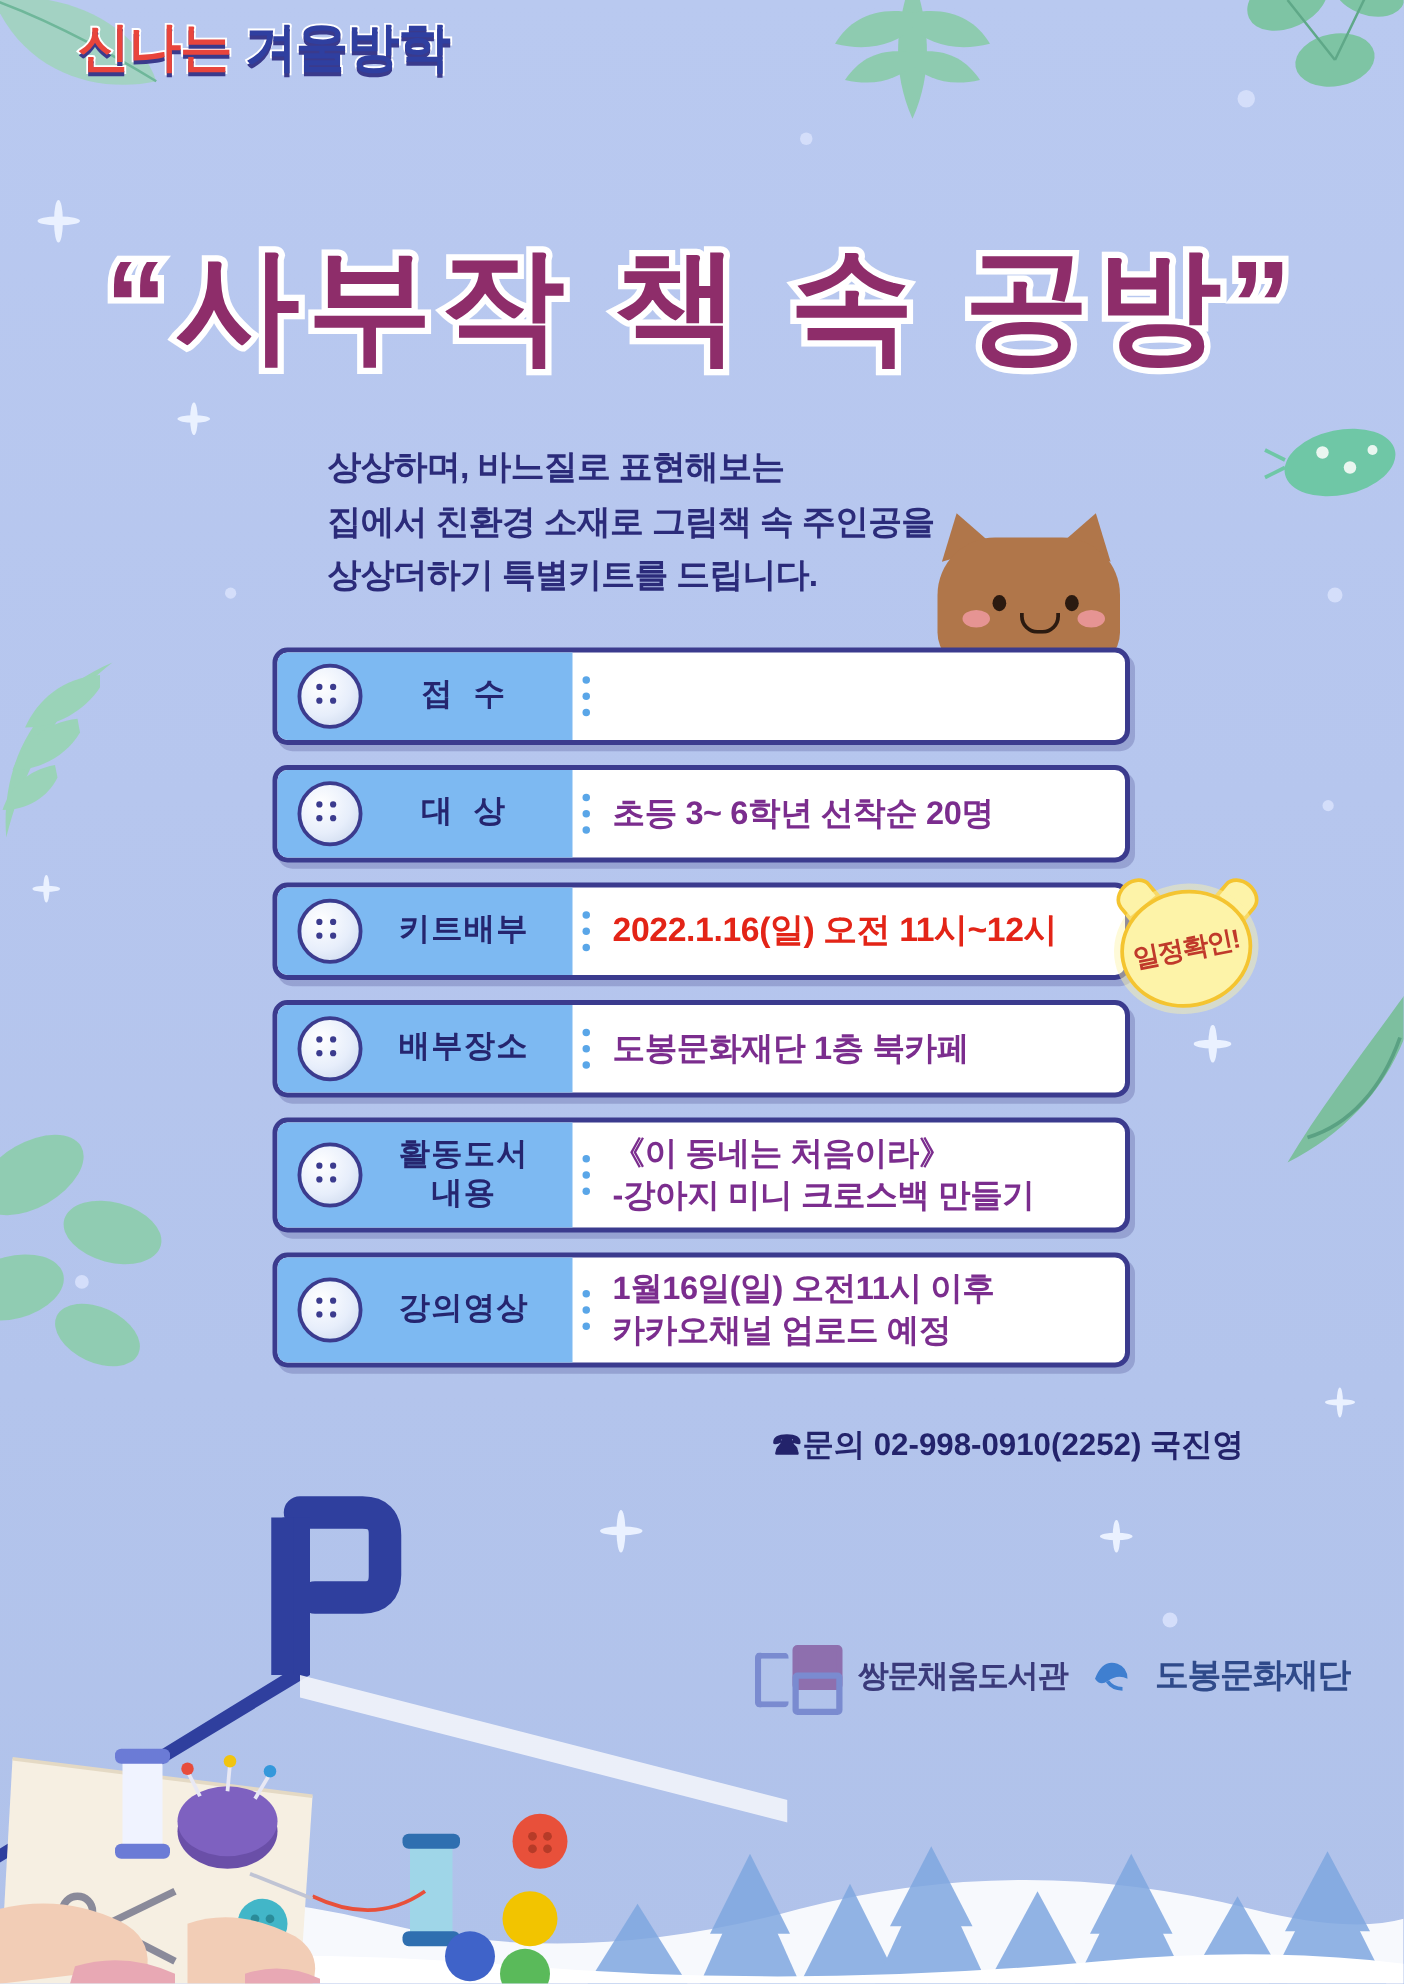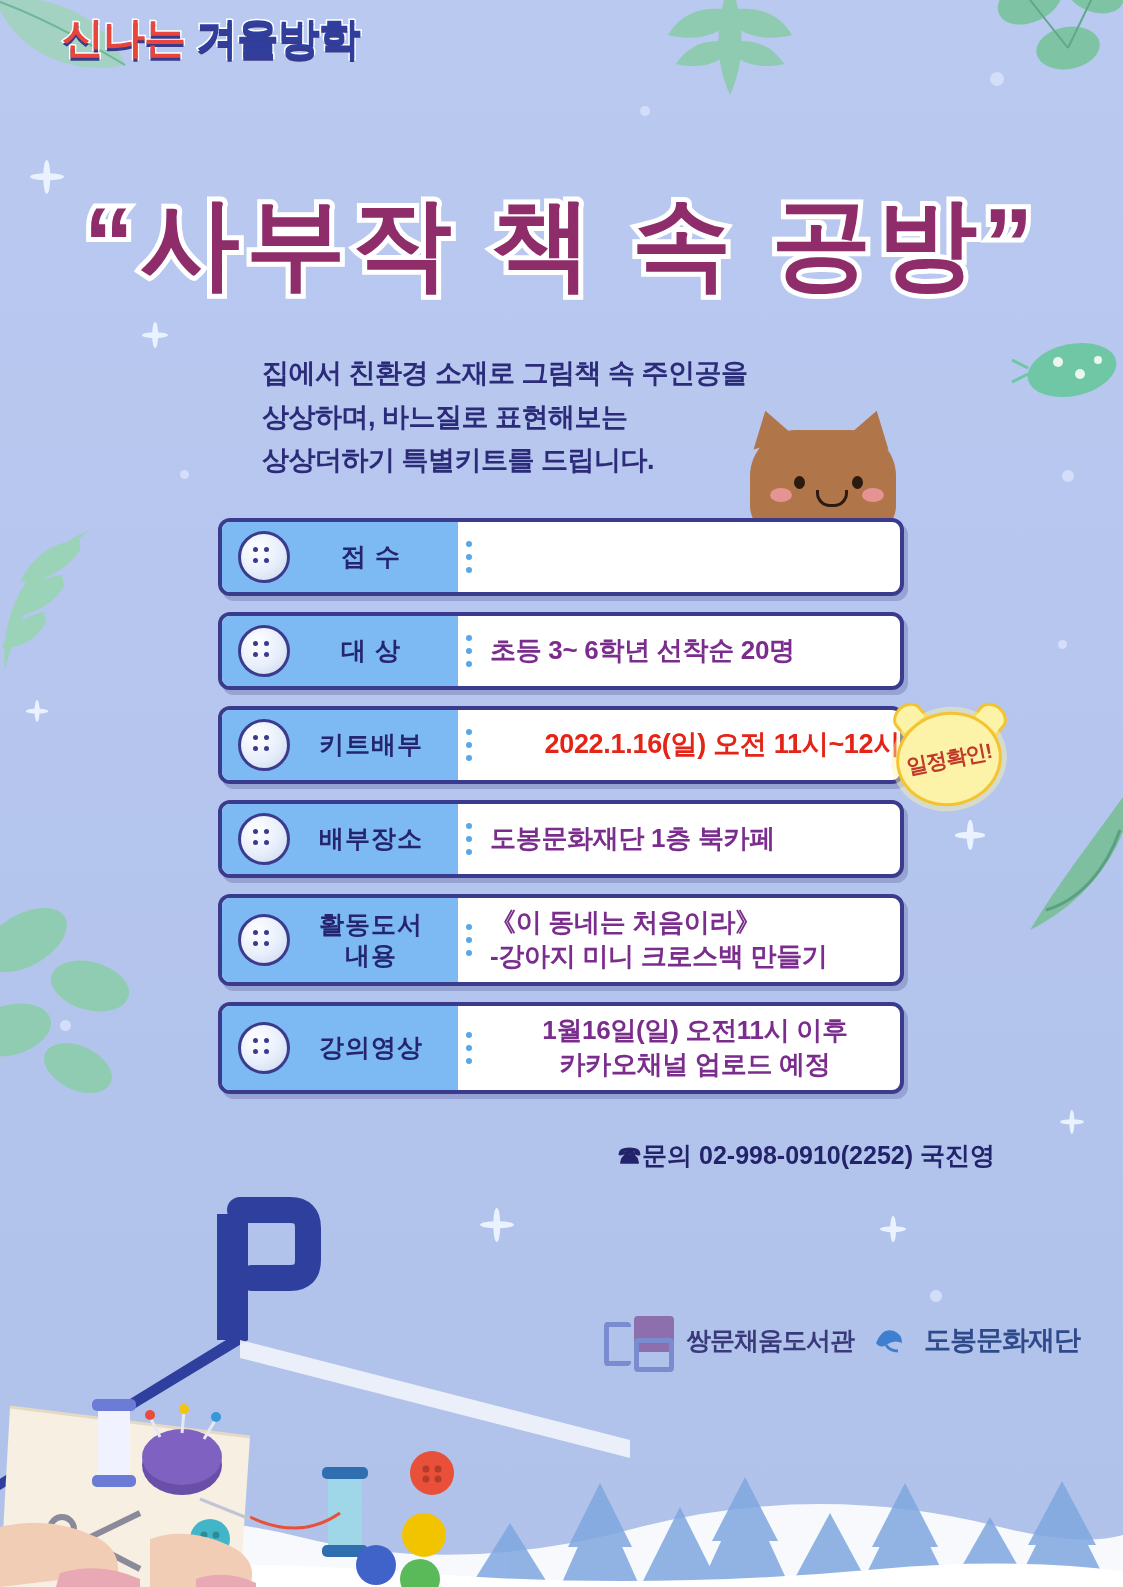--- a/index.html
+++ b/index.html
@@ -159,20 +159,21 @@
 
   .row-label {
     flex: 1;
     text-align: center;
     font-size: 25px;
     font-weight: bold;
     color: #25256f;
     letter-spacing: 1px;
     line-height: 1.25;
     padding-right: 6px;
+    font-family: Liberation Mono, monospace;
   }
   .colon {
     width: 22px;
     flex: none;
     display: flex;
     flex-direction: column;
     align-items: center;
     justify-content: center;
     gap: 7px;
   }
@@ -187,21 +188,20 @@
     font-size: 26px;
     font-weight: bold;
     color: #7b2d8e;
     letter-spacing: -0.3px;
     line-height: 1.3;
     padding-left: 10px;
   }
   .row-value.red {
     color: #e32417;
     font-size: 27px;
-    text-align: right;
   }
 
   
   .badge {
     position: absolute;
     left: 888px;
     top: 700px;
     width: 118px;
     height: 108px;
   }
@@ -466,22 +466,22 @@
   <div class="dot" style="left:930px;top:1290px;width:12px;height:12px;"></div>
 
   <div class="top-banner">
     <span>신나는</span>
     <span class="blue">겨울방학</span>
   </div>
 
   <div class="main-title">“사부작 책 속 공방”</div>
 
   <div class="desc">
+    <div>상상하며, 바느질로 표현해보는</div>
     <div>집에서 친환경 소재로 그림책 속 주인공을</div>
-    <div>상상하며, 바느질로 표현해보는</div>
     <div>상상더하기 특별키트를 드립니다.</div>
   </div>
 
   <div class="cat">
     <div class="cat-ear l"></div>
     <div class="cat-ear r"></div>
     <div class="cat-head">
       <div class="cat-cheek l"></div>
       <div class="cat-cheek r"></div>
       <div class="cat-eye l"></div>
@@ -593,21 +593,21 @@
             <i class="h3"></i>
             <i class="h4"></i>
           </div>
         <div class="row-label">강의영상</div>
       </div>
       <div class="colon">
           <span></span>
           <span></span>
           <span></span>
         </div>
-      <div class="row-value" style="white-space:pre-line;text-align:center;">1월16일(일) 오전11시 이후
+      <div class="row-value" style="white-space:pre-line;">1월16일(일) 오전11시 이후
 카카오채널 업로드 예정</div>
     </div>
 
   </div>
 
   <div class="badge">
     <div class="bell-ear l"></div>
     <div class="bell-ear r"></div>
     <div class="badge-circle">
       <span class="badge-text">일정확인!</span>

